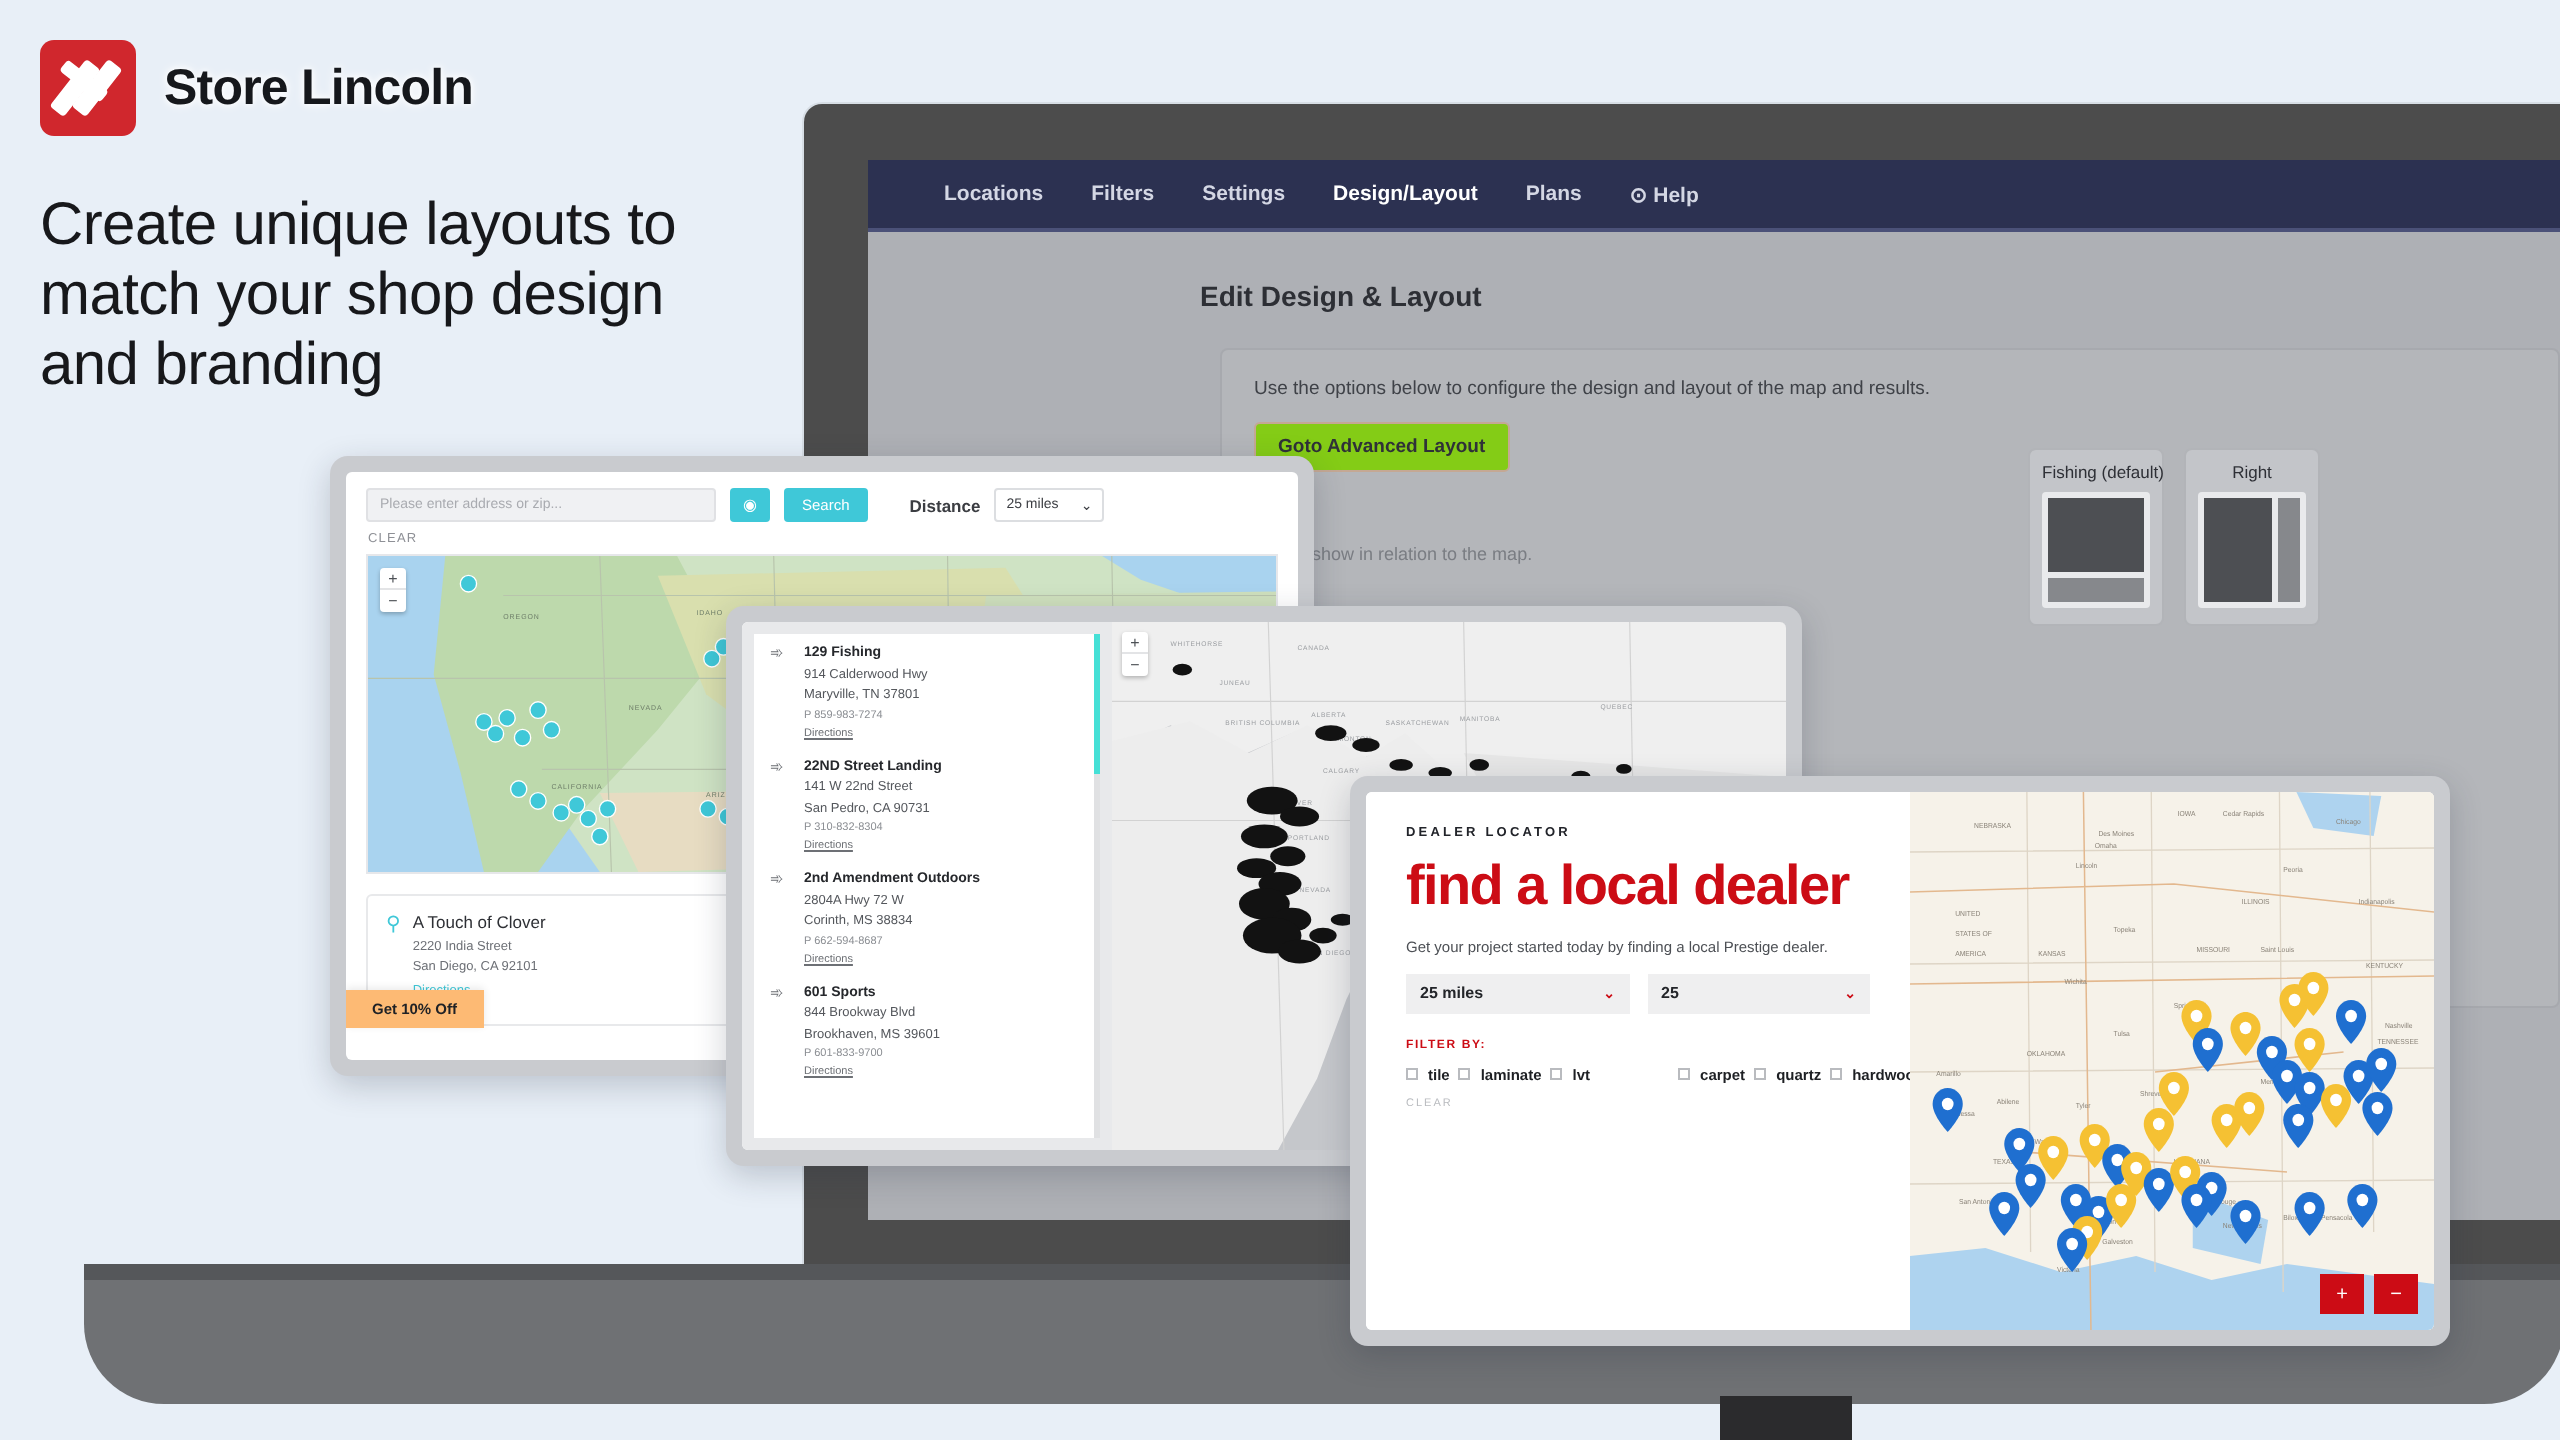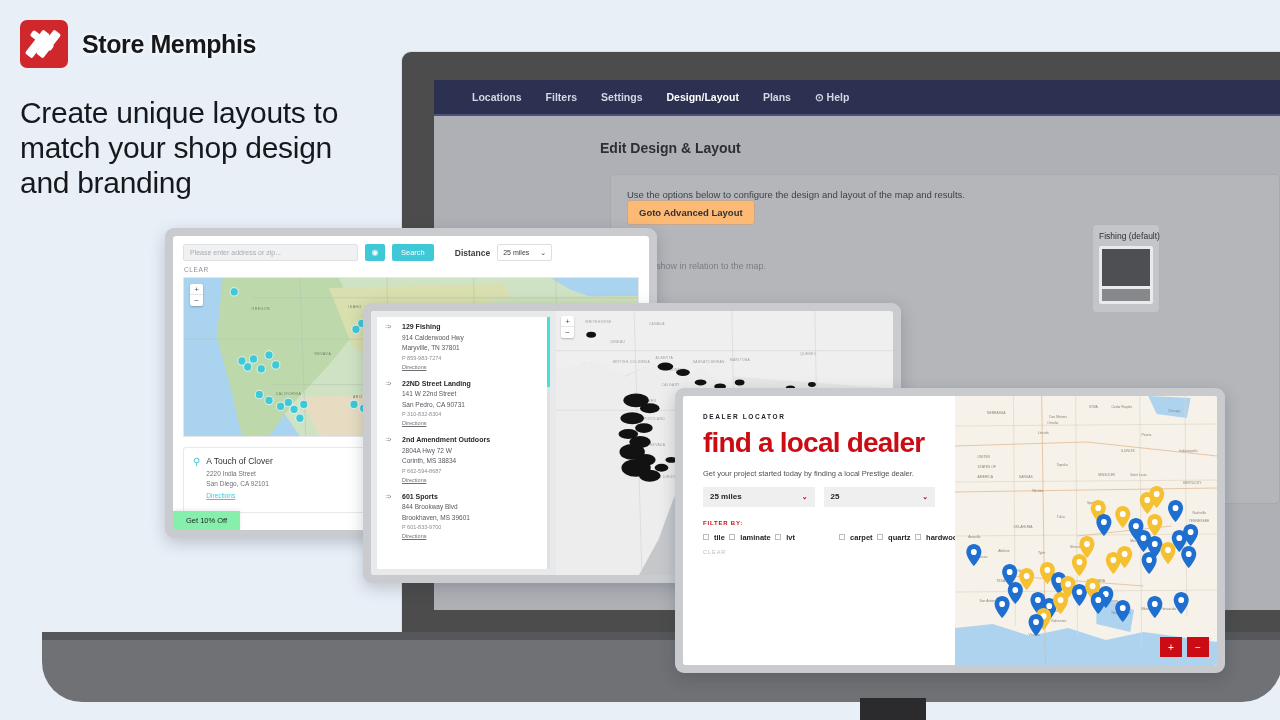--- a/index.html
+++ b/index.html
@@ -53,21 +53,21 @@
   }
   .adm-nav a.active { color:#fff; }
   .adm-body { padding:24px 0 0 0; }
   .adm-title { font-size:14px;font-weight:bold;color:#2d2f35;margin-left:166px; }
   .adm-card {
     margin:18px 22px 0 176px;background:#b4b6ba;border:1px solid #a7a9ae;border-radius:4px;
     padding:14px 16px;min-height:330px;
   }
   .adm-desc { font-size:9.5px;color:#3f4248; }
   .adm-btn {
-    display:inline-block;background:#fdba74;border:1px solid #c4a894;border-radius:3px;
+    display:inline-block;margin-top:11px;background:#84cc16;border:1px solid #c4a894;border-radius:3px;
     padding:6px 11px;font-size:9.5px;font-weight:600;color:#2f3138;
   }
   .adm-sub { font-size:9px;color:#7a7d83;margin-top:36px; }
 
   .layout-opts { position:absolute; right:120px; top:224px; display:flex; gap:10px; z-index:8; }
   .lopt {
     width:68px;background:#c3c5c9;border:1px solid #b2b4b8;border-radius:4px;
     padding:6px 6px 8px;text-align:center;
   }
   .lopt.sel { background:#4e5490;border-color:#4e5490; }
@@ -102,21 +102,21 @@
   .w1-map { margin:0 10px; height:160px; position:relative; overflow:hidden; border:1px solid #e6e7ea; }
   .w1-zoom { position:absolute;left:6px;top:6px;width:13px;background:#fff;border-radius:2px;z-index:3;box-shadow:0 1px 2px rgba(0,0,0,.25); }
   .w1-zoom span { display:block;height:11px;line-height:11px;text-align:center;font-size:8px;color:#4d5156;border-bottom:1px solid #e3e4e6; }
   .w1-zoom span:last-child{border:none;}
   .w1-res { display:flex; gap:10px; padding:10px 10px 0; }
   .w1-card { flex:1; border:1px solid #e8e9eb; border-radius:3px; padding:8px 9px; display:flex; gap:6px; min-height:66px; }
   .w1-name { font-size:8.5px;color:#2e3035;margin-bottom:3px; }
   .w1-line { font-size:6.5px;color:#6d7076;line-height:1.55; }
   .w1-dir  { font-size:6.5px;color:#3fc8d8;margin-top:3px;text-decoration:underline; }
   .w1-badge {
-    position:absolute;left:0;bottom:0;background:#86efac;padding:5px 13px;font-size:7.5px;font-weight:normal;color:#1f2125;
+    position:absolute;left:0;bottom:16px;background:#fdba74;padding:5px 13px;font-size:7.5px;font-weight:bold;color:#1f2125;
     box-shadow:0 -1px 4px rgba(0,0,0,.09);
   }
 
   
   #win2 { left:363px; top:303px; width:538px; height:280px; z-index:25; }
   .w2-flex { display:flex; height:100%; }
   .w2-list { width:185px; background:#e8e9eb; padding:6px; position:relative; }
   .w2-pane { background:#fff; height:100%; overflow:hidden; padding:6px 8px; }
   .w2-bar { position:absolute; right:6px; top:6px; bottom:6px; width:3px; background:#e0e1e3; }
   .w2-bar i { position:absolute;left:0;top:0;width:3px;height:70px;background:#45e0d6;display:block; }
@@ -184,20 +184,27 @@
   <div class="mon-base"></div>
   <div class="mon-neck"></div>
 </div>
 
 <div class="layout-opts">
   <div class="lopt">
     <span class="lopt-l">Fishing (default)</span>
     <div class="lopt-box col">
         <i class="big"></i>
         <i class="small"></i>
+      </div>
+  </div>
+  <div class="lopt">
+    <span class="lopt-l">Right</span>
+    <div class="lopt-box">
+        <i class="wid"></i>
+        <i class="nar"></i>
       </div>
   </div>
 </div>
 
 <div class="win" id="win1">
   <div class="win-inner">
     <div class="w1-search">
       <div class="w1-input">Please enter address or zip...</div>
       <div class="w1-geo">◉</div>
       <div class="w1-srch">Search</div>
@@ -569,15 +576,15 @@
     </div>
   </div>
 </div>
 
 <div class="brand">
   <div class="brand-logo">
     <i class="bl1"></i>
       <i class="bl2"></i>
       <i class="bl3"></i>
   </div>
-  <div class="brand-name">Store Memphis</div>
+  <div class="brand-name">Store Lincoln</div>
 </div>
 <div class="headline">Create unique layouts to match your shop design and branding</div>
 
 </body></html>

